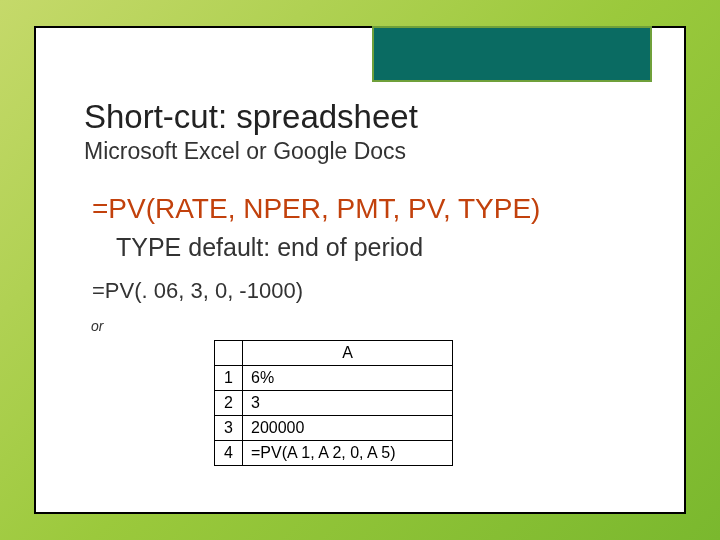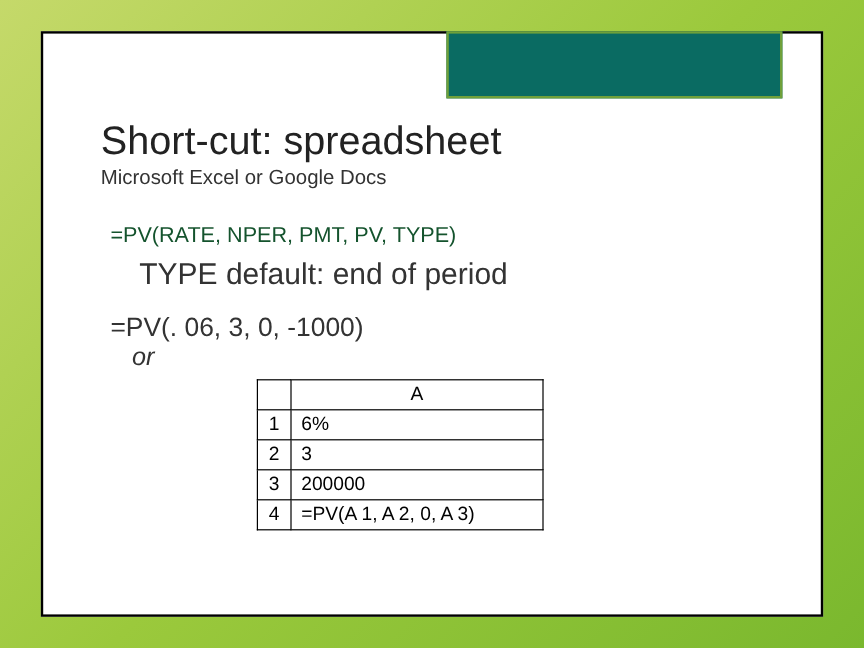--- a/index.html
+++ b/index.html
@@ -32,47 +32,48 @@
   .content {
     padding: 70px 72px 20px 48px;
   }
   .title {
     font-size: 33px;
     font-weight: 400;
     color: #222;
     margin-bottom: 2px;
   }
   .subtitle {
-    font-size: 17px;
+    font-size: 23px;
     font-weight: 400;
     color: #333;
     margin-bottom: 28px;
   }
   .formula1 {
-    font-size: 18px;
-    color: #14532d;
+    font-size: 28px;
+    color: #c2410c;
     margin-left: 8px;
     margin-bottom: 8px;
   }
   .type-note {
     font-size: 25px;
     color: #333;
     margin-left: 32px;
     margin-bottom: 16px;
   }
   .formula2 {
     font-size: 22px;
     color: #333;
     margin-left: 8px;
+    margin-bottom: 14px;
   }
   .or-text {
-    font-size: 21px;
+    font-size: 14px;
     font-style: italic;
     color: #333;
-    margin-left: 26px;
+    margin-left: 7px;
     margin-bottom: 6px;
   }
   .table-wrap {
     margin-left: 130px;
   }
   table {
     border-collapse: collapse;
   }
   th, td {
     border: 1.5px solid #000;
@@ -125,19 +126,19 @@
         <tr>
           <td class="rownum">2</td>
           <td class="cell">3</td>
         </tr>
         <tr>
           <td class="rownum">3</td>
           <td class="cell">200000</td>
         </tr>
         <tr>
           <td class="rownum">4</td>
-          <td class="cell">=PV(A 1, A 2, 0, A 3)</td>
+          <td class="cell">=PV(A 1, A 2, 0, A 5)</td>
         </tr>
       </tbody>
         </table>
     </div>
   </div>
 </div>
 
 </body></html>

